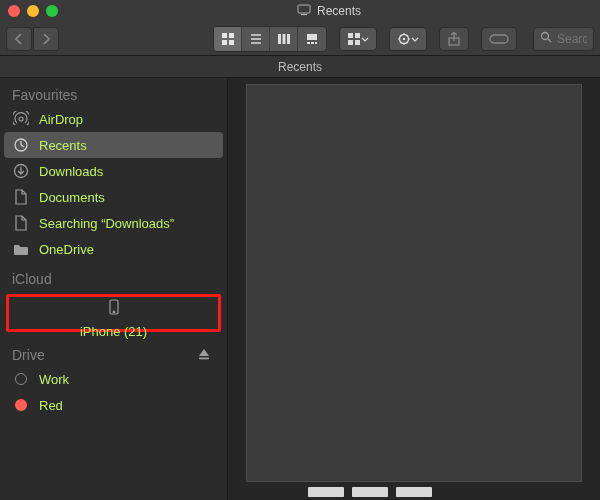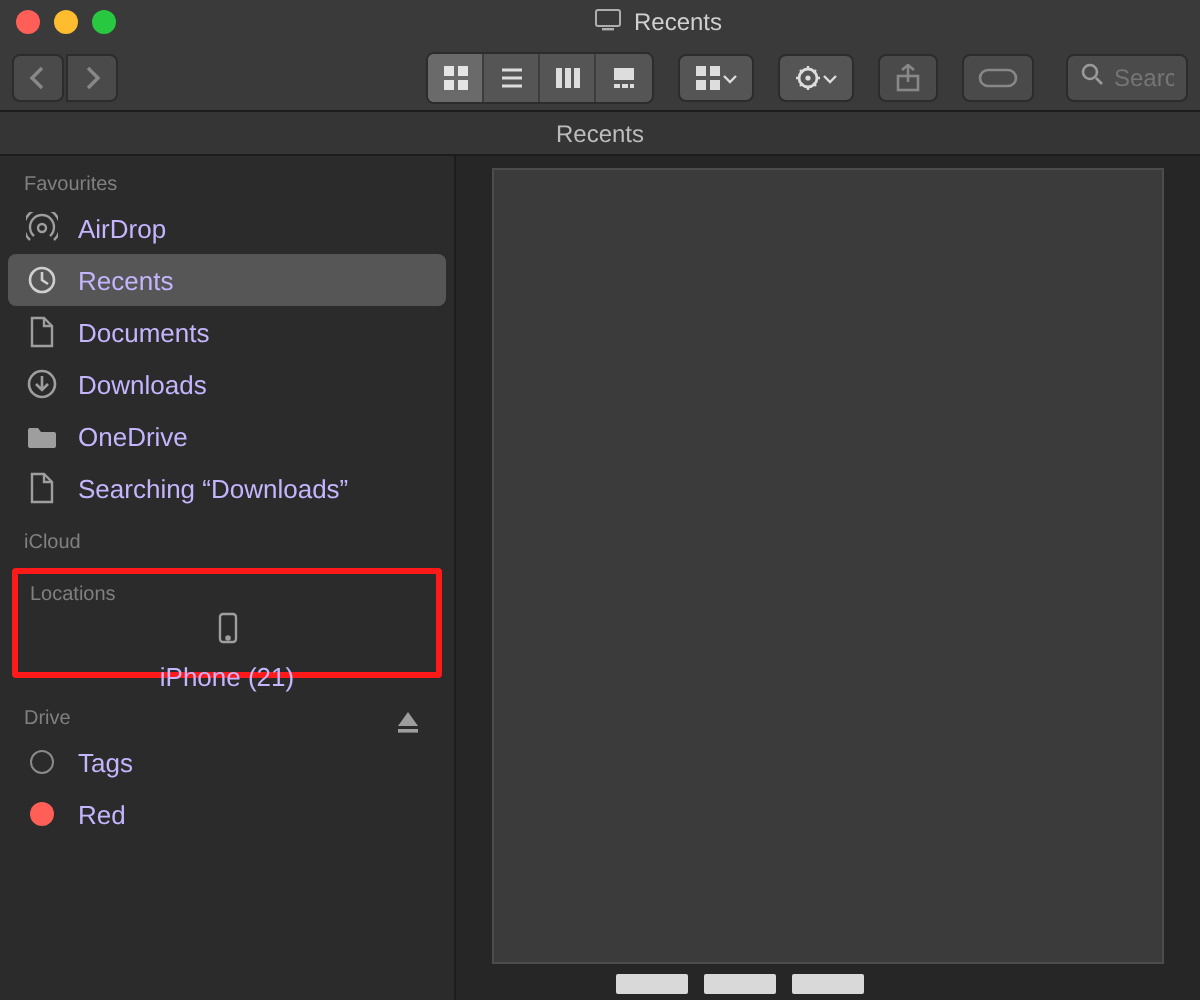--- a/index.html
+++ b/index.html
@@ -85,26 +85,26 @@
   
   .main { display:flex; height: calc(500px - 22px - 34px - 22px); }
   .sidebar {
     width:228px; flex:none;
     background:#2b2b2b;
     border-right:1px solid #1c1c1c;
     overflow:hidden;
     font-size:13px;
   }
   .group-head {
-    color:#808080; font-size:10px;
+    color:#808080; font-size:14px;
     padding:9px 12px 3px;
   }
   .row {
     height:26px; display:flex; align-items:center; gap:9px;
-    padding:0 12px; color:#c4b5fd; cursor:pointer;
+    padding:0 12px; color:#bef264; cursor:pointer;
   }
   .row.selected { background:#565656; border-radius:4px; margin:0 4px; padding:0 8px; }
   .row .ic { width:18px; display:flex; justify-content:center; color:#9e9e9e; }
   .row .trail { margin-left:auto; color:#9e9e9e; }
   .tag-dot { width:12px; height:12px; border-radius:50%; border:1.5px solid #8a8a8a; }
   .tag-dot.filled { border:none; }
   .highlight-box {
     border:3px solid #ff1a1a;
     margin:4px 6px 6px 6px;
     border-radius:2px;
@@ -264,61 +264,60 @@
             <path d="M8 4v4l3 2"></path>
           </svg>
       </span>
       <span>Recents</span>
     </div>
 
 
 
     <div class="row">
       <span class="ic">
+        <svg width="16" height="16" viewBox="0 0 16 16" fill="none" stroke="#9e9e9e" stroke-width="1.3">
+            <circle cx="8" cy="8" r="6.5"></circle>
+            <path d="M8 4v6M5 8l3 3 3-3"></path>
+          </svg>
+      </span>
+      <span>Downloads</span>
+    </div>
+
+    <div class="row">
+      <span class="ic">
         <svg width="14" height="16" viewBox="0 0 14 16" fill="none" stroke="#9e9e9e" stroke-width="1.2">
             <path d="M2 1h6l4 4v10H2z"></path>
             <path d="M8 1v4h4"></path>
           </svg>
       </span>
       <span>Documents</span>
     </div>
 
     <div class="row">
       <span class="ic">
-        <svg width="16" height="16" viewBox="0 0 16 16" fill="none" stroke="#9e9e9e" stroke-width="1.3">
-            <circle cx="8" cy="8" r="6.5"></circle>
-            <path d="M8 4v6M5 8l3 3 3-3"></path>
-          </svg>
-      </span>
-      <span>Downloads</span>
-    </div>
-
-    <div class="row">
-      <span class="ic">
-        <svg width="16" height="13" viewBox="0 0 16 13" fill="#9e9e9e">
-            <path d="M1 3a1 1 0 0 1 1-1h4l1.5 2H14a1 1 0 0 1 1 1v6a1 1 0 0 1-1 1H2a1 1 0 0 1-1-1z"></path>
-          </svg>
-      </span>
-      <span>OneDrive</span>
-    </div>
-
-    <div class="row">
-      <span class="ic">
         <svg width="14" height="16" viewBox="0 0 14 16" fill="none" stroke="#9e9e9e" stroke-width="1.2">
             <path d="M2 1h6l4 4v10H2z"></path>
             <path d="M8 1v4h4"></path>
           </svg>
       </span>
       <span>Searching “Downloads”</span>
     </div>
 
+    <div class="row">
+      <span class="ic">
+        <svg width="16" height="13" viewBox="0 0 16 13" fill="#9e9e9e">
+            <path d="M1 3a1 1 0 0 1 1-1h4l1.5 2H14a1 1 0 0 1 1 1v6a1 1 0 0 1-1 1H2a1 1 0 0 1-1-1z"></path>
+          </svg>
+      </span>
+      <span>OneDrive</span>
+    </div>
+
     <div class="group-head">iCloud</div>
 
     <div class="highlight-box">
-      <div class="group-head">Locations</div>
       <div class="row">
         <span class="ic">
           <svg width="10" height="16" viewBox="0 0 10 16" fill="none" stroke="#9e9e9e" stroke-width="1.2">
               <rect x="1" y="1" width="8" height="14" rx="1.5"></rect>
               <circle cx="5" cy="13" r="0.8" fill="#9e9e9e"></circle>
             </svg>
         </span>
         <span>iPhone (21)</span>
         <span class="trail">
           <svg width="12" height="12" viewBox="0 0 12 12" fill="#9e9e9e">
@@ -327,21 +326,21 @@
             </svg>
         </span>
       </div>
     </div>
 
     <div class="group-head">Drive</div>
     <div class="row">
       <span class="ic">
           <span class="tag-dot"></span>
         </span>
-      <span>Tags</span>
+      <span>Work</span>
     </div>
     <div class="row">
       <span class="ic">
           <span class="tag-dot filled" style="background:#ff5f57"></span>
         </span>
       <span>Red</span>
     </div>
 
   </div>
 

